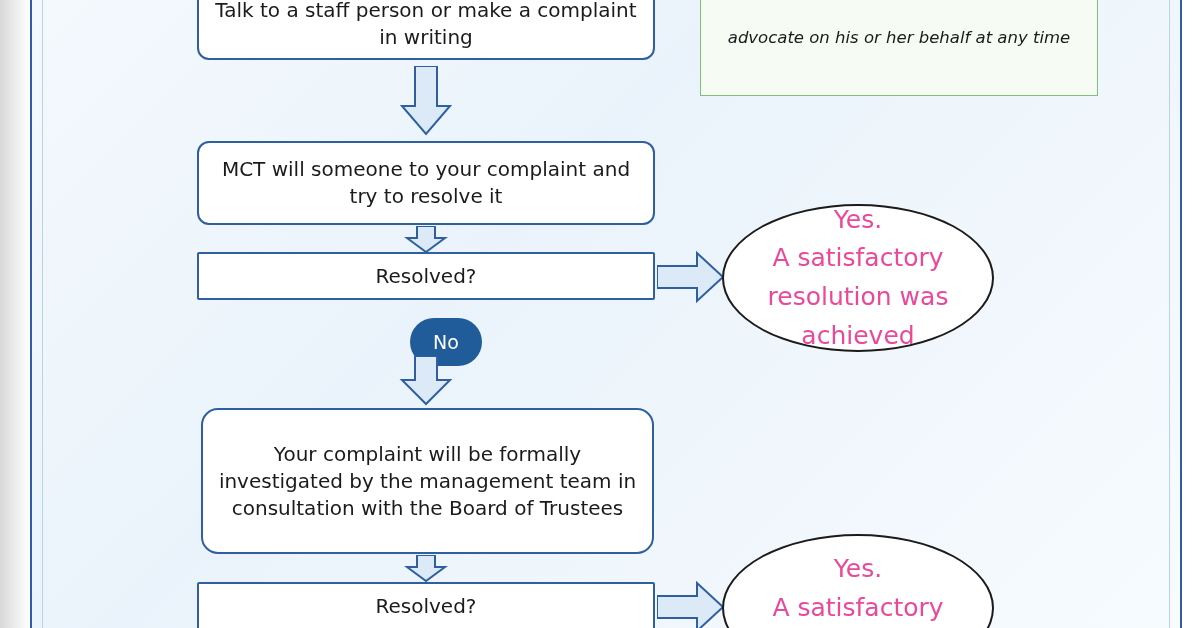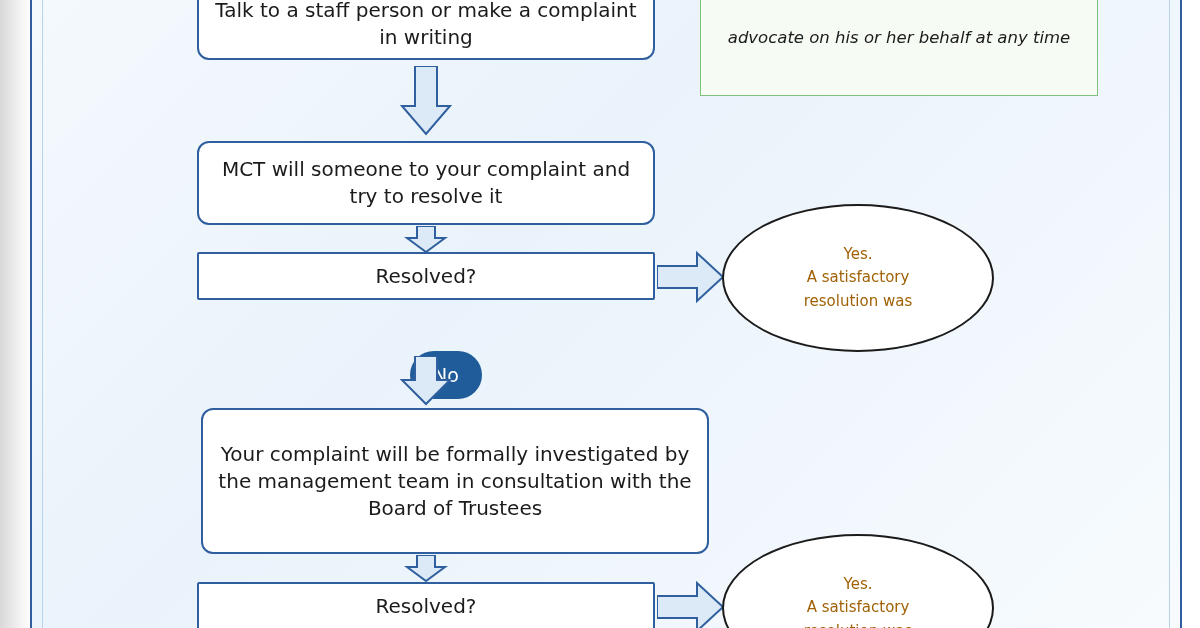--- a/index.html
+++ b/index.html
@@ -105,22 +105,22 @@
     border: 2px solid #1b1b1b;
     border-radius: 50%;
     background: #ffffff;
     display: flex;
     align-items: center;
     justify-content: center;
     text-align: center;
     overflow: hidden;
   }
   .ellipse-text {
-    color: #a16207;
-    font-size: 15px;
+    color: #ec4899;
+    font-size: 25px;
     line-height: 1.55;
     font-family: "DejaVu Sans", sans-serif;
   }
 
   
   .arrow-down {
     position: absolute;
   }
   .arrow-right {
     position: absolute;
@@ -178,32 +178,33 @@
 
   <svg class="arrow-right" style="left:657px; top:250px;" width="70" height="54">
     <polygon points="0,16 40,16 40,3 66,27 40,51 40,38 0,38" fill="#dce9f6" stroke="#2f5f9e" stroke-width="2"></polygon>
   </svg>
 
   <div class="ellipse" style="left:722px; top:204px; width:272px; height:148px;">
     <div class="ellipse-text">
       <div>Yes.</div>
       <div>A satisfactory</div>
       <div>resolution was</div>
+      <div>achieved</div>
     </div>
   </div>
 
-  <div class="pill" style="left:410px; top:318px; width:72px; height:48px;margin-top:33px;">
+  <div class="pill" style="left:410px; top:318px; width:72px; height:48px;">
     <span>No</span>
   </div>
 
   <svg class="arrow-down" style="left:398px; top:356px;" width="56" height="52">
     <polygon points="17,0 39,0 39,24 52,24 28,48 4,24 17,24" fill="#dce9f6" stroke="#2f5f9e" stroke-width="2"></polygon>
   </svg>
 
-  <div class="node" style="left:201px; top:408px; width:508px; height:146px;">
+  <div class="node" style="left:201px; top:408px; width:453px; height:146px;border-radius:17px;">
     <span>Your complaint will be formally investigated by the management team in consultation with the Board of Trustees</span>
   </div>
 
   <svg class="arrow-down" style="left:404px; top:555px;" width="44" height="28">
     <polygon points="13,0 31,0 31,12 41,12 22,26 3,12 13,12" fill="#dce9f6" stroke="#2f5f9e" stroke-width="2"></polygon>
   </svg>
 
   <div class="node thin" style="left:197px; top:582px; width:458px; height:48px;">
     <span>Resolved?</span>
   </div>

